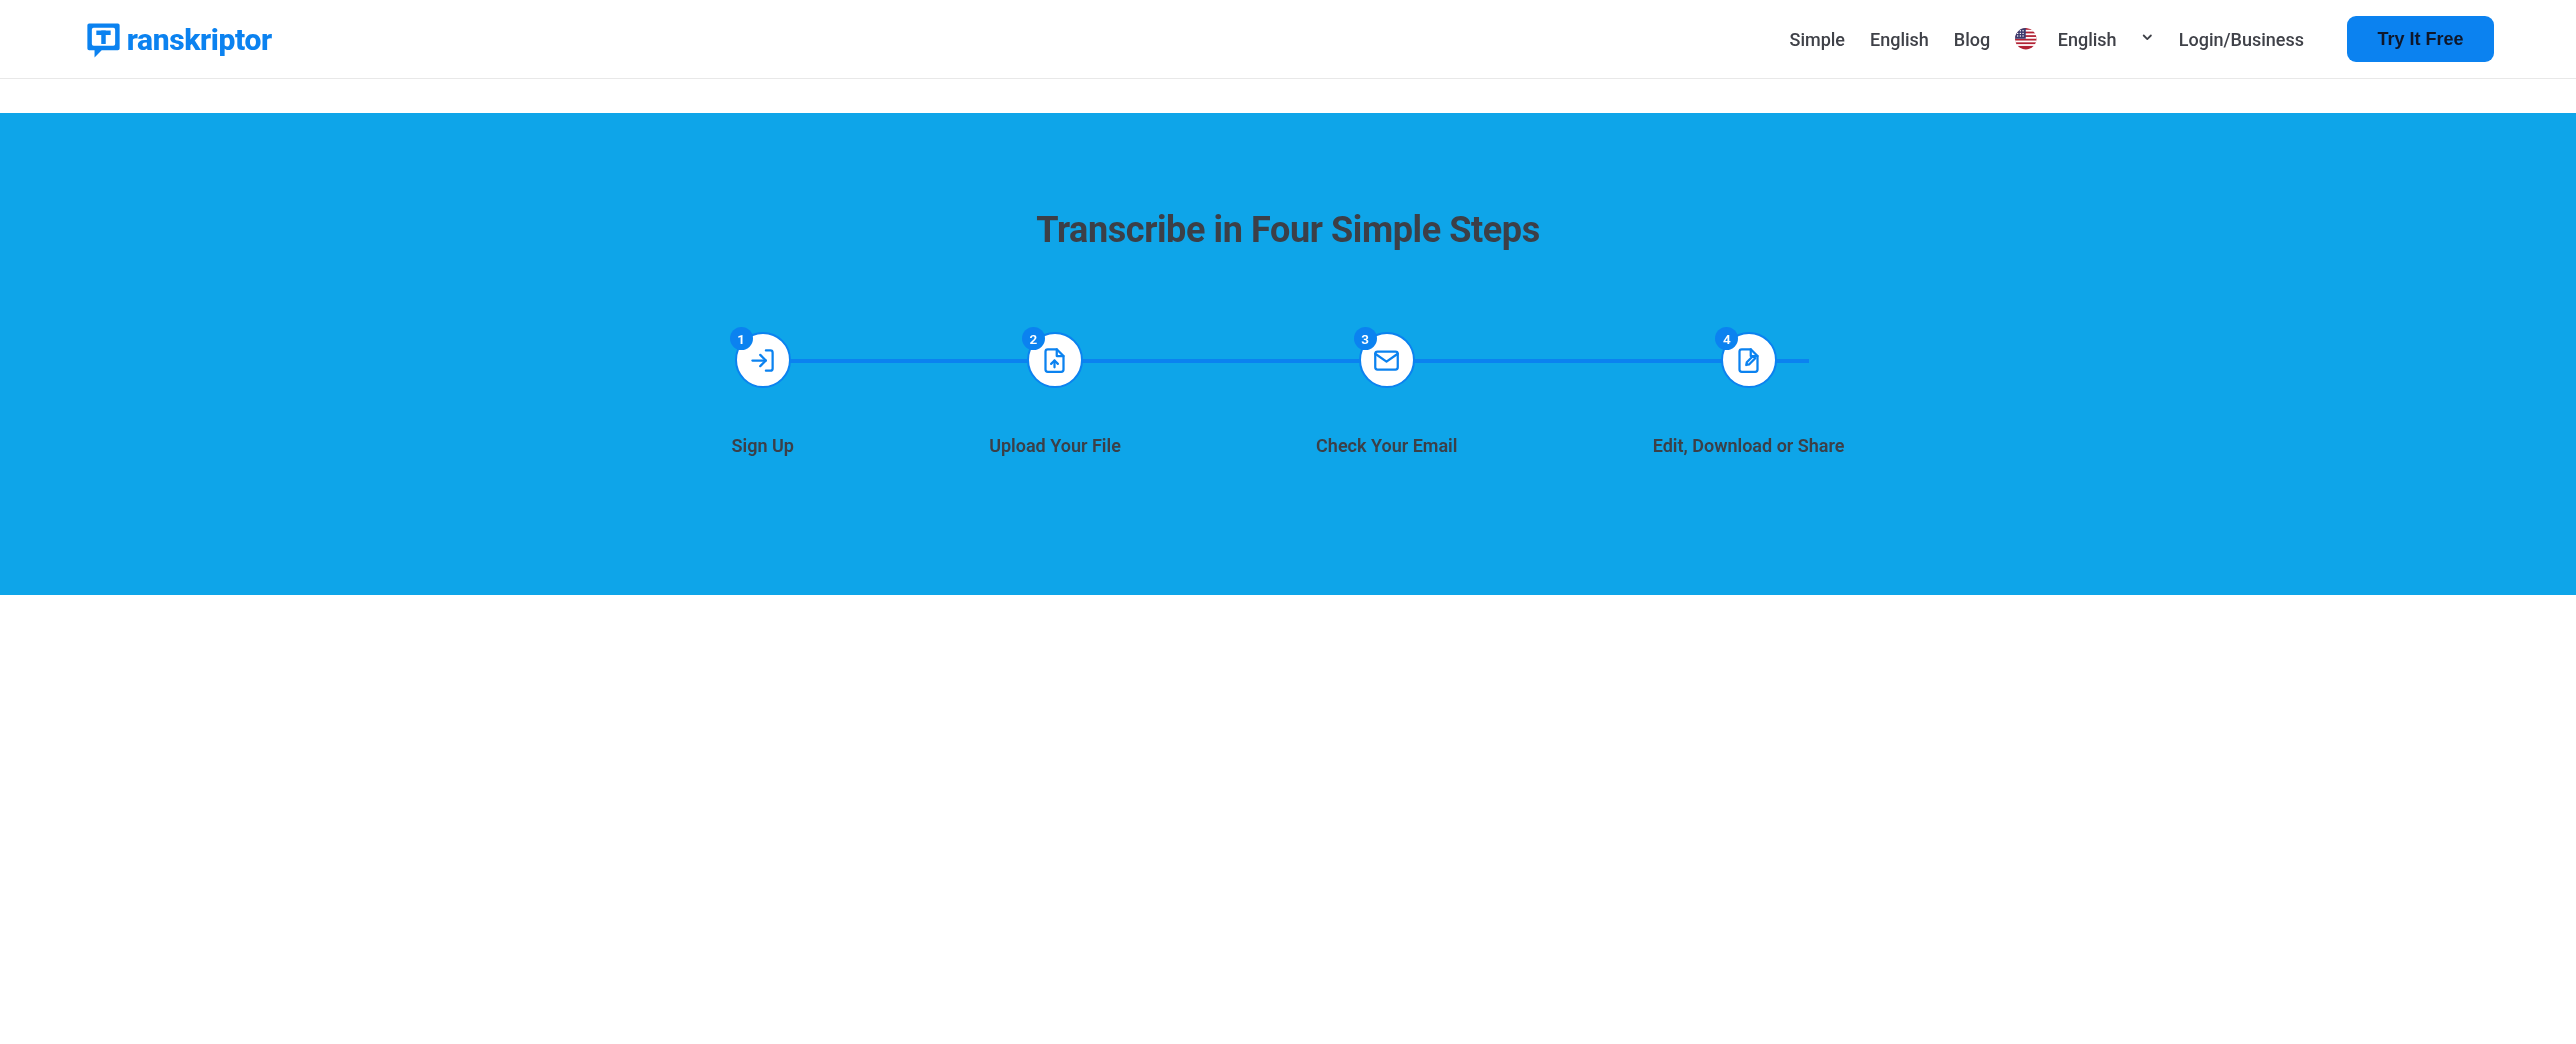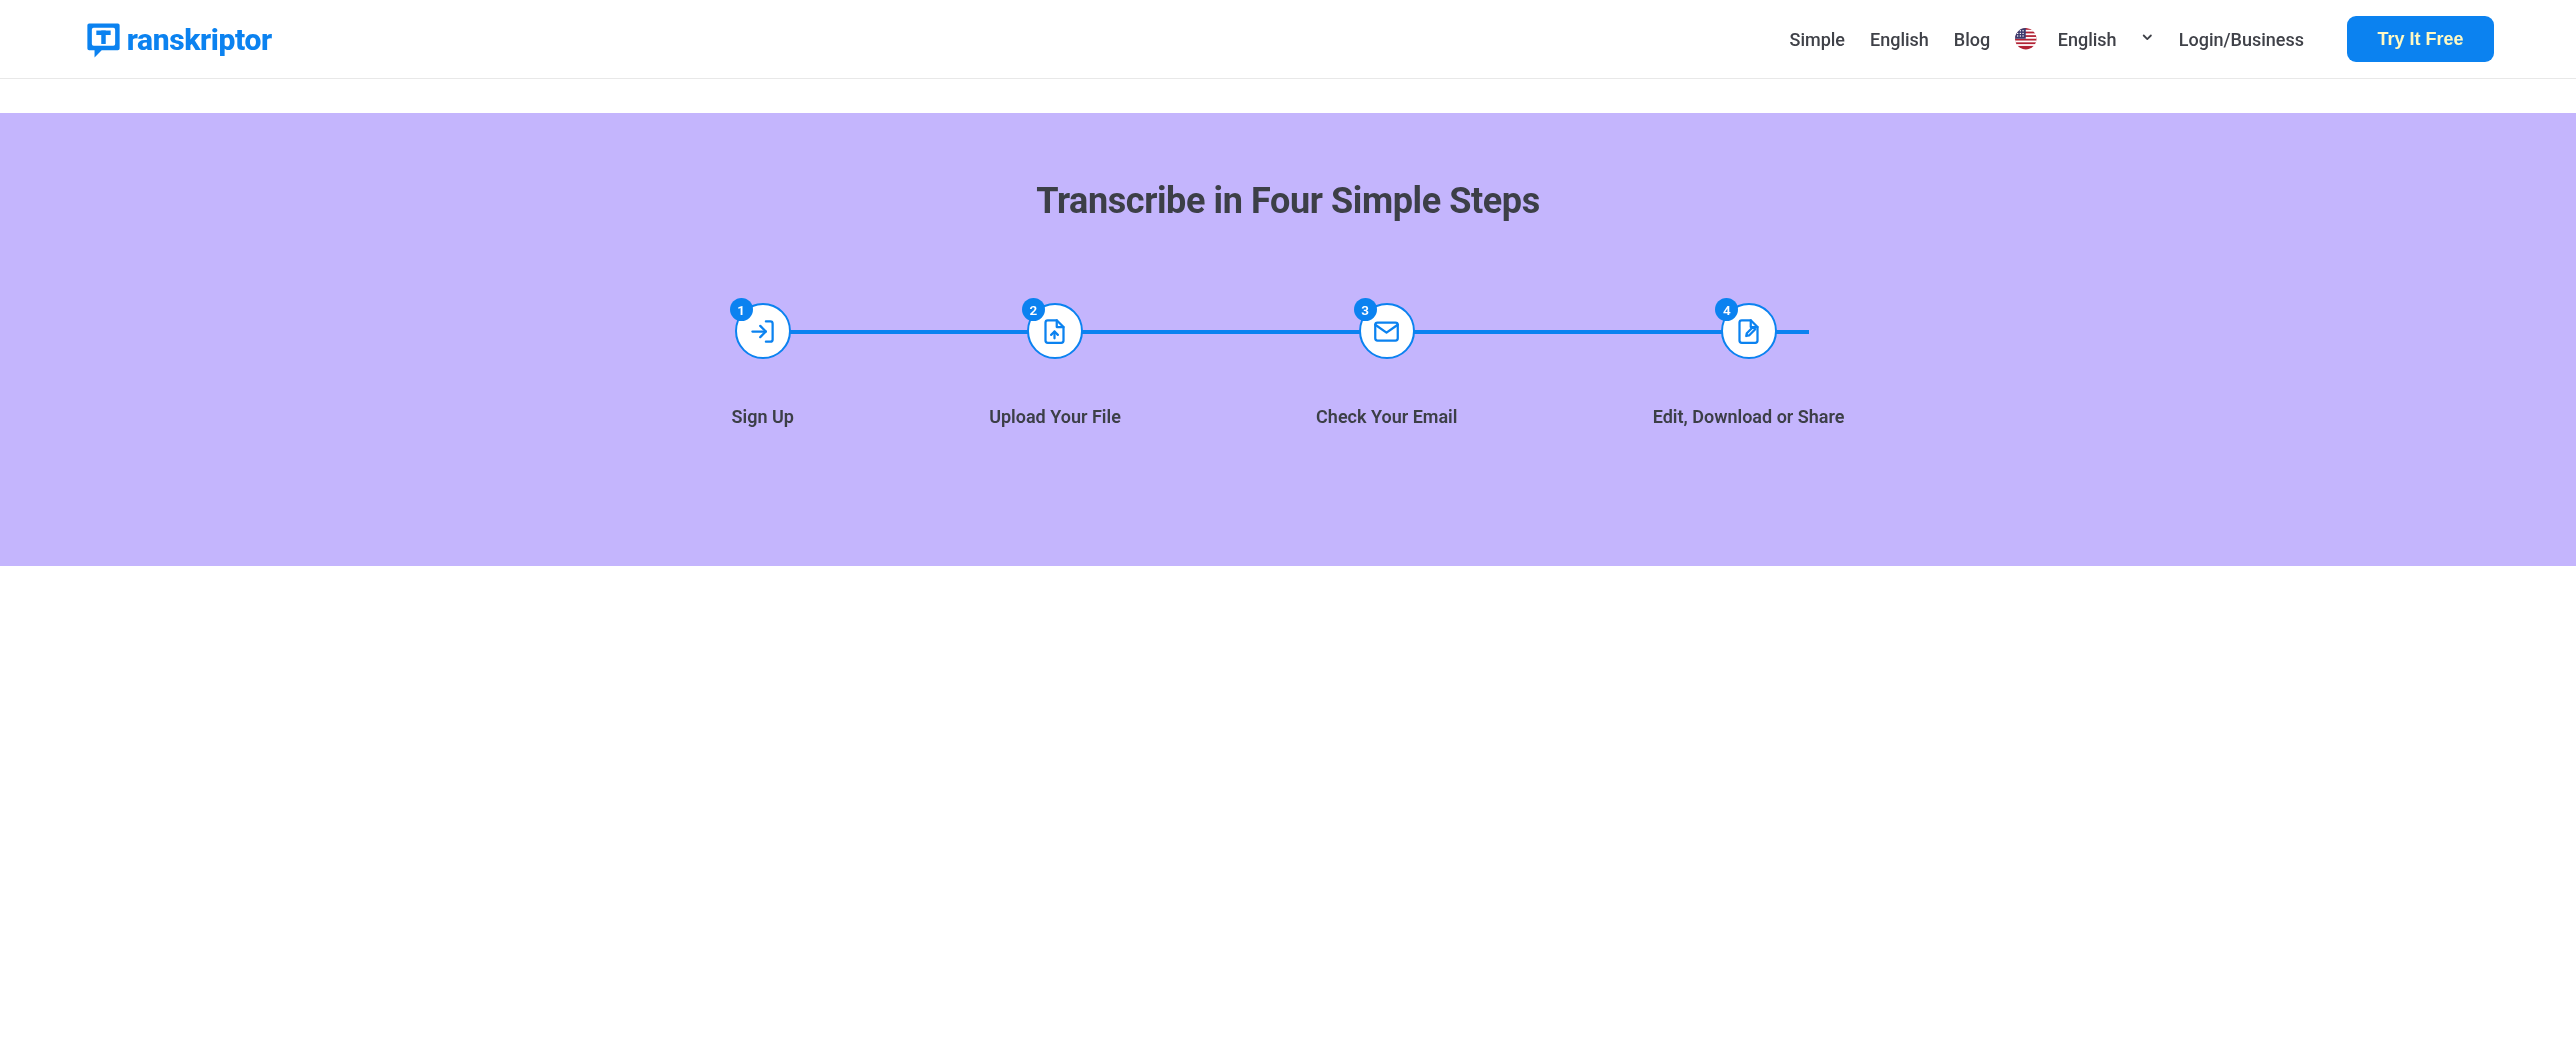--- a/index.html
+++ b/index.html
@@ -50,32 +50,32 @@
 }
 .flag {
   width: 21.5px;
   height: 21.5px;
   border-radius: 50%;
   overflow: hidden;
   display: inline-block;
 }
 .cta-button {
   background: #0b82f0;
-  color: #fef9c3;
+  color: #0f172a;
   border: none;
   padding: 12.6px 30.5px;
   font-size: 18px;
   font-weight: 600;
   border-radius: 9px;
   cursor: pointer;
   margin-left: 18px;
 }
 .hero-section {
-  background: #c4b5fd;
-  padding: 67px 0 139px 0;
+  background: #0ea5e9;
+  padding: 96px 0 139px 0;
   margin-top: 34px;
 }
 .hero-title {
   text-align: center;
   font-size: 36px;
   font-weight: 700;
   color: #3c3f47;
   letter-spacing: -0.4px;
 }
 .steps-container {

